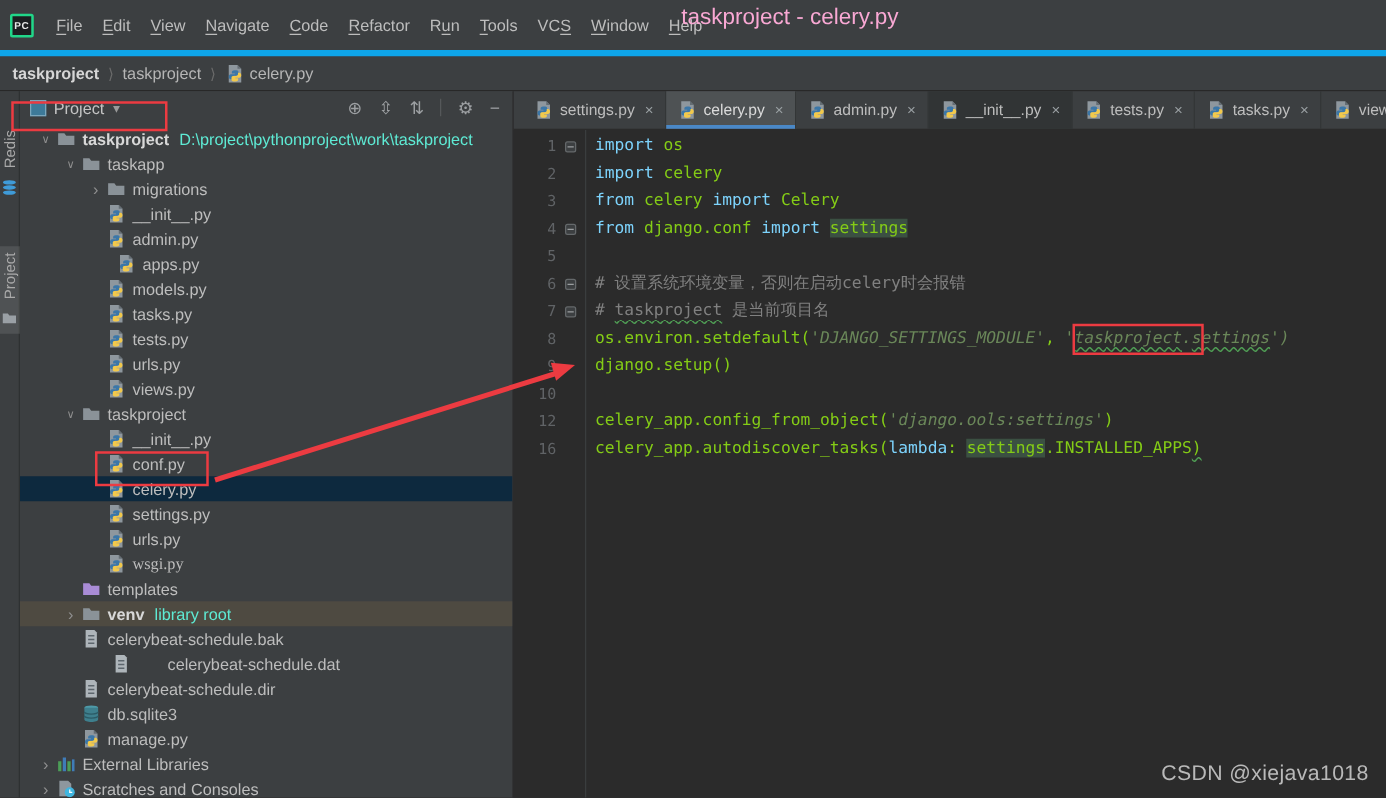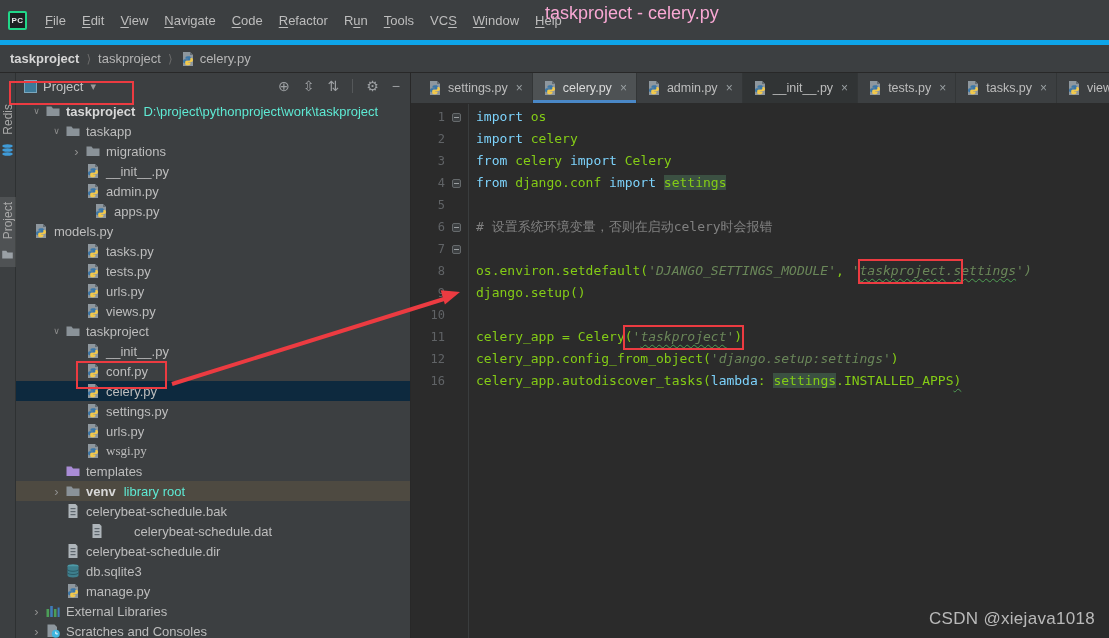--- a/index.html
+++ b/index.html
@@ -224,21 +224,21 @@
             <span class="ticon">
               <svg width="16" height="16" viewBox="0 0 16 16">
                 <path d="M3 1h7l3 3v11H3z" fill="#8e979e"></path>
                 <path d="M10 1v3h3z" fill="#646d74"></path>
                 <path d="M7.6 5.2c-1.8 0-2.1.9-2.1 1.6v1h2.3v.5H4.7c-1 0-1.7.7-1.7 2 0 1.3.6 2 1.6 2h1v-1.1c0-.9.8-1.6 1.7-1.6h2.2c.8 0 1.3-.6 1.3-1.4V6.8c0-.9-.6-1.6-1.6-1.6z" fill="#3b77a8"></path>
                 <path d="M8.4 14.2c1.8 0 2.1-.9 2.1-1.6v-1H8.2v-.5h3.1c1 0 1.7-.7 1.7-2 0-1.3-.6-2-1.6-2h-1v1.1c0 .9-.8 1.6-1.7 1.6H6.5c-.8 0-1.3.6-1.3 1.4v1.4c0 .9.6 1.6 1.6 1.6z" fill="#f2c94c"></path>
               </svg>
             </span>
             <span class="tlabel">apps.py</span>
           </div>
-          <div class="row" style=" text-align: right;">
+          <div class="row" style="padding-left: 52px; text-align: right;">
             <span class="chev"></span>
             <span class="ticon">
               <svg width="16" height="16" viewBox="0 0 16 16">
                 <path d="M3 1h7l3 3v11H3z" fill="#8e979e"></path>
                 <path d="M10 1v3h3z" fill="#646d74"></path>
                 <path d="M7.6 5.2c-1.8 0-2.1.9-2.1 1.6v1h2.3v.5H4.7c-1 0-1.7.7-1.7 2 0 1.3.6 2 1.6 2h1v-1.1c0-.9.8-1.6 1.7-1.6h2.2c.8 0 1.3-.6 1.3-1.4V6.8c0-.9-.6-1.6-1.6-1.6z" fill="#3b77a8"></path>
                 <path d="M8.4 14.2c1.8 0 2.1-.9 2.1-1.6v-1H8.2v-.5h3.1c1 0 1.7-.7 1.7-2 0-1.3-.6-2-1.6-2h-1v1.1c0 .9-.8 1.6-1.7 1.6H6.5c-.8 0-1.3.6-1.3 1.4v1.4c0 .9.6 1.6 1.6 1.6z" fill="#f2c94c"></path>
               </svg>
             </span>
             <span class="tlabel">models.py</span>
@@ -599,45 +599,41 @@
             <span class="foldc">
               <span class="fm"></span>
             </span>
             <span class="ct"><span class="tok-c"># 设置系统环境变量，否则在启动celery时会报错</span></span>
           </div>
           <div class="cl">
             <span class="ln">7</span>
             <span class="foldc">
               <span class="fm"></span>
             </span>
+            <span class="ct"><span class="tok-c"># </span><span class="tok-c tok-sq">taskproject</span><span class="tok-c"> 是当前项目名</span></span>
           </div>
           <div class="cl">
             <span class="ln">8</span>
             <span class="foldc"></span>
             <span class="ct"><span class="tok-p">os.environ.setdefault(</span><span class="tok-s">'DJANGO_SETTINGS_MODULE'</span><span class="tok-p">, </span><span class="tok-s">'</span><span class="tok-s tok-sq">taskproject</span><span class="tok-s">.</span><span class="tok-s tok-sq">settings</span><span class="tok-s">')</span><span class="code-box" style="left: calc(49ch + 6px); width: calc(13ch + 4px);"></span></span>
           </div>
           <div class="cl">
             <span class="ln">9</span>
             <span class="foldc"></span>
             <span class="ct"><span class="tok-p">django.setup()</span></span>
           </div>
           <div class="cl">
             <span class="ln">10</span>
             <span class="foldc"></span>
             <span class="ct"></span>
           </div>
           <div class="cl">
-            <span class="ln">11</span>
-            <span class="foldc"></span>
-            <span class="ct"><span class="tok-p">celery_app = Celery(</span><span class="tok-s">'</span><span class="tok-s tok-sq">taskproject</span><span class="tok-s">'</span><span class="tok-p">)</span><span class="code-box" style="left: calc(19ch + 6px); width: calc(15ch + 4px);"></span></span>
-          </div>
-          <div class="cl">
             <span class="ln">12</span>
             <span class="foldc"></span>
-            <span class="ct"><span class="tok-p">celery_app.config_from_object(</span><span class="tok-s">'django.setup:settings'</span><span class="tok-p">)</span></span>
+            <span class="ct"><span class="tok-p">celery_app.config_from_object(</span><span class="tok-s">'django.ools:settings'</span><span class="tok-p">)</span></span>
           </div>
           <div class="cl">
             <span class="ln">16</span>
             <span class="foldc"></span>
             <span class="ct"><span class="tok-p">celery_app.autodiscover_tasks(</span><span class="tok-k">lambda</span><span class="tok-p">: </span><span class="tok-p tok-hl">settings</span><span class="tok-p">.INSTALLED_APPS</span><span class="tok-p tok-sq">)</span></span>
           </div>
         </div>
     </div>
   </div>
 

